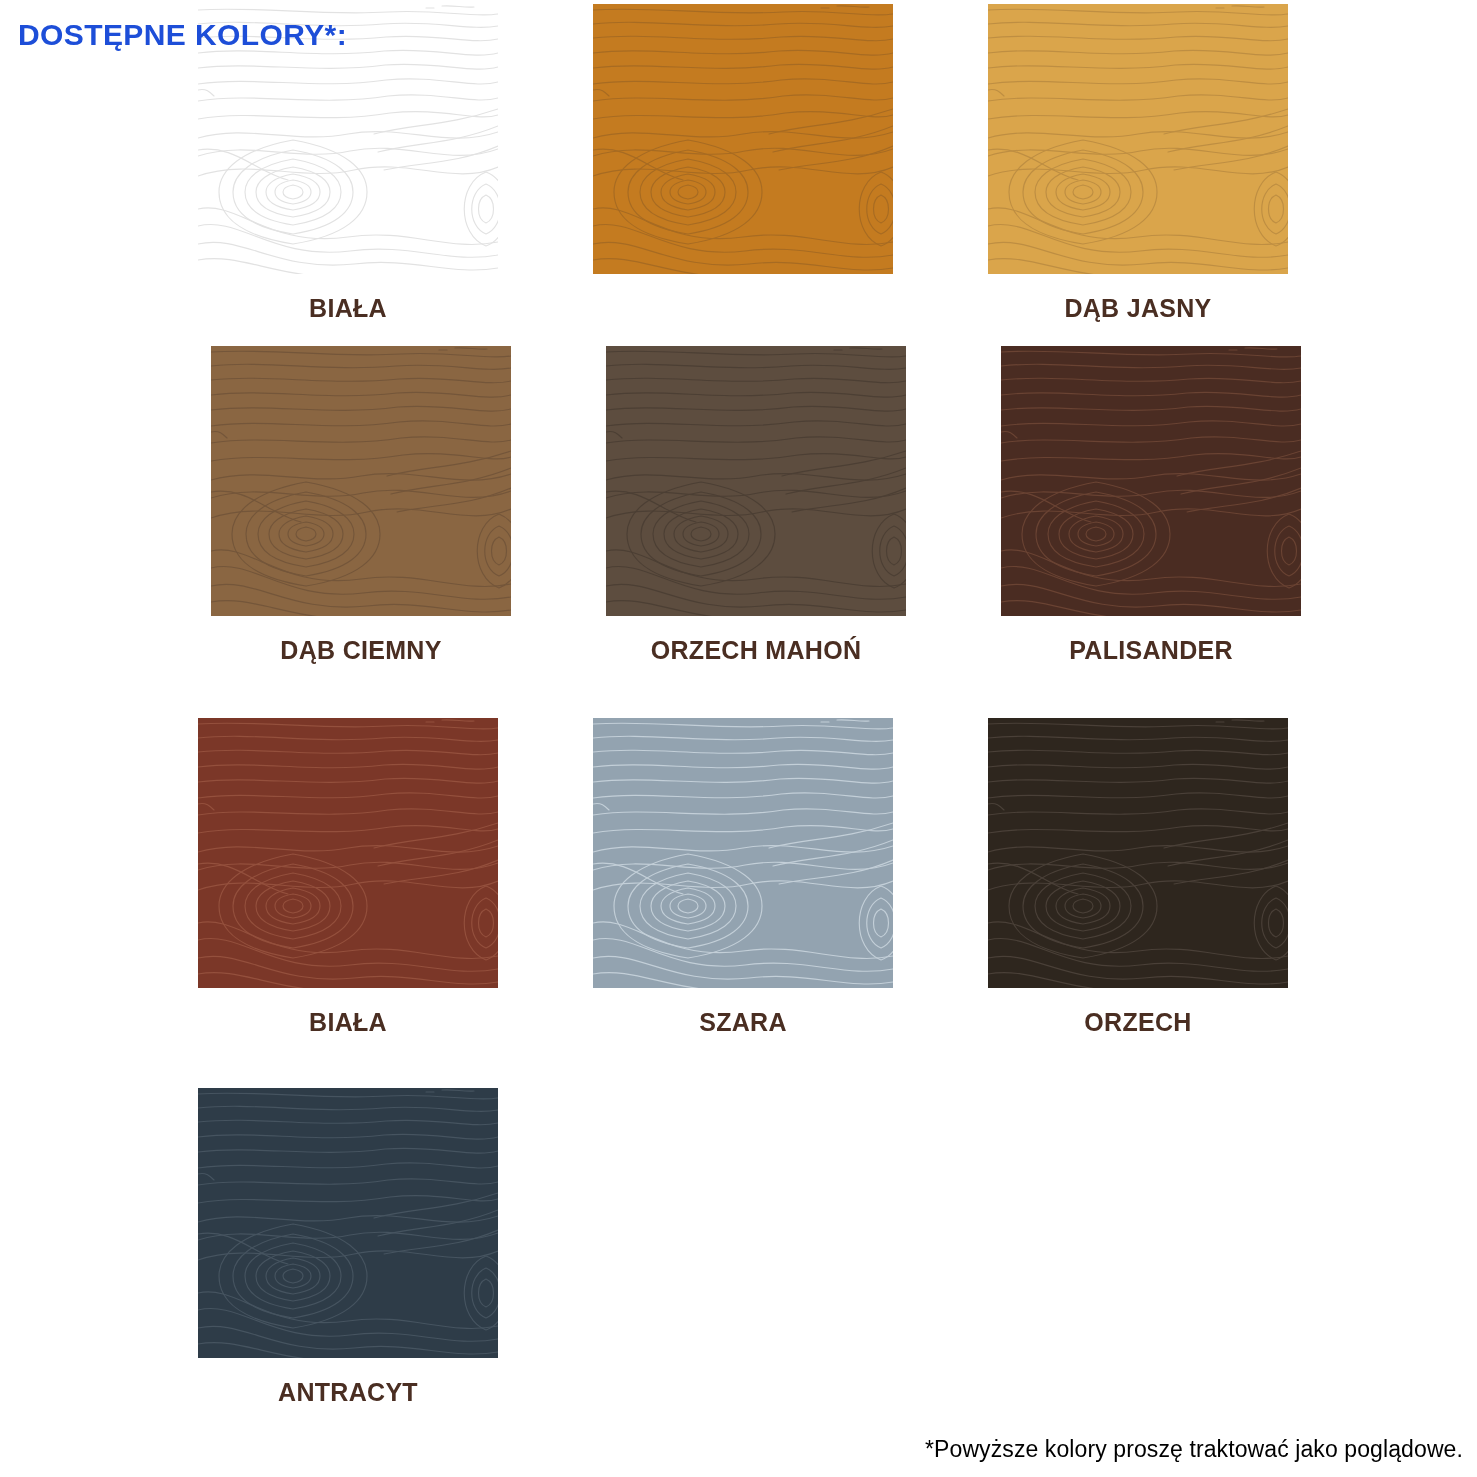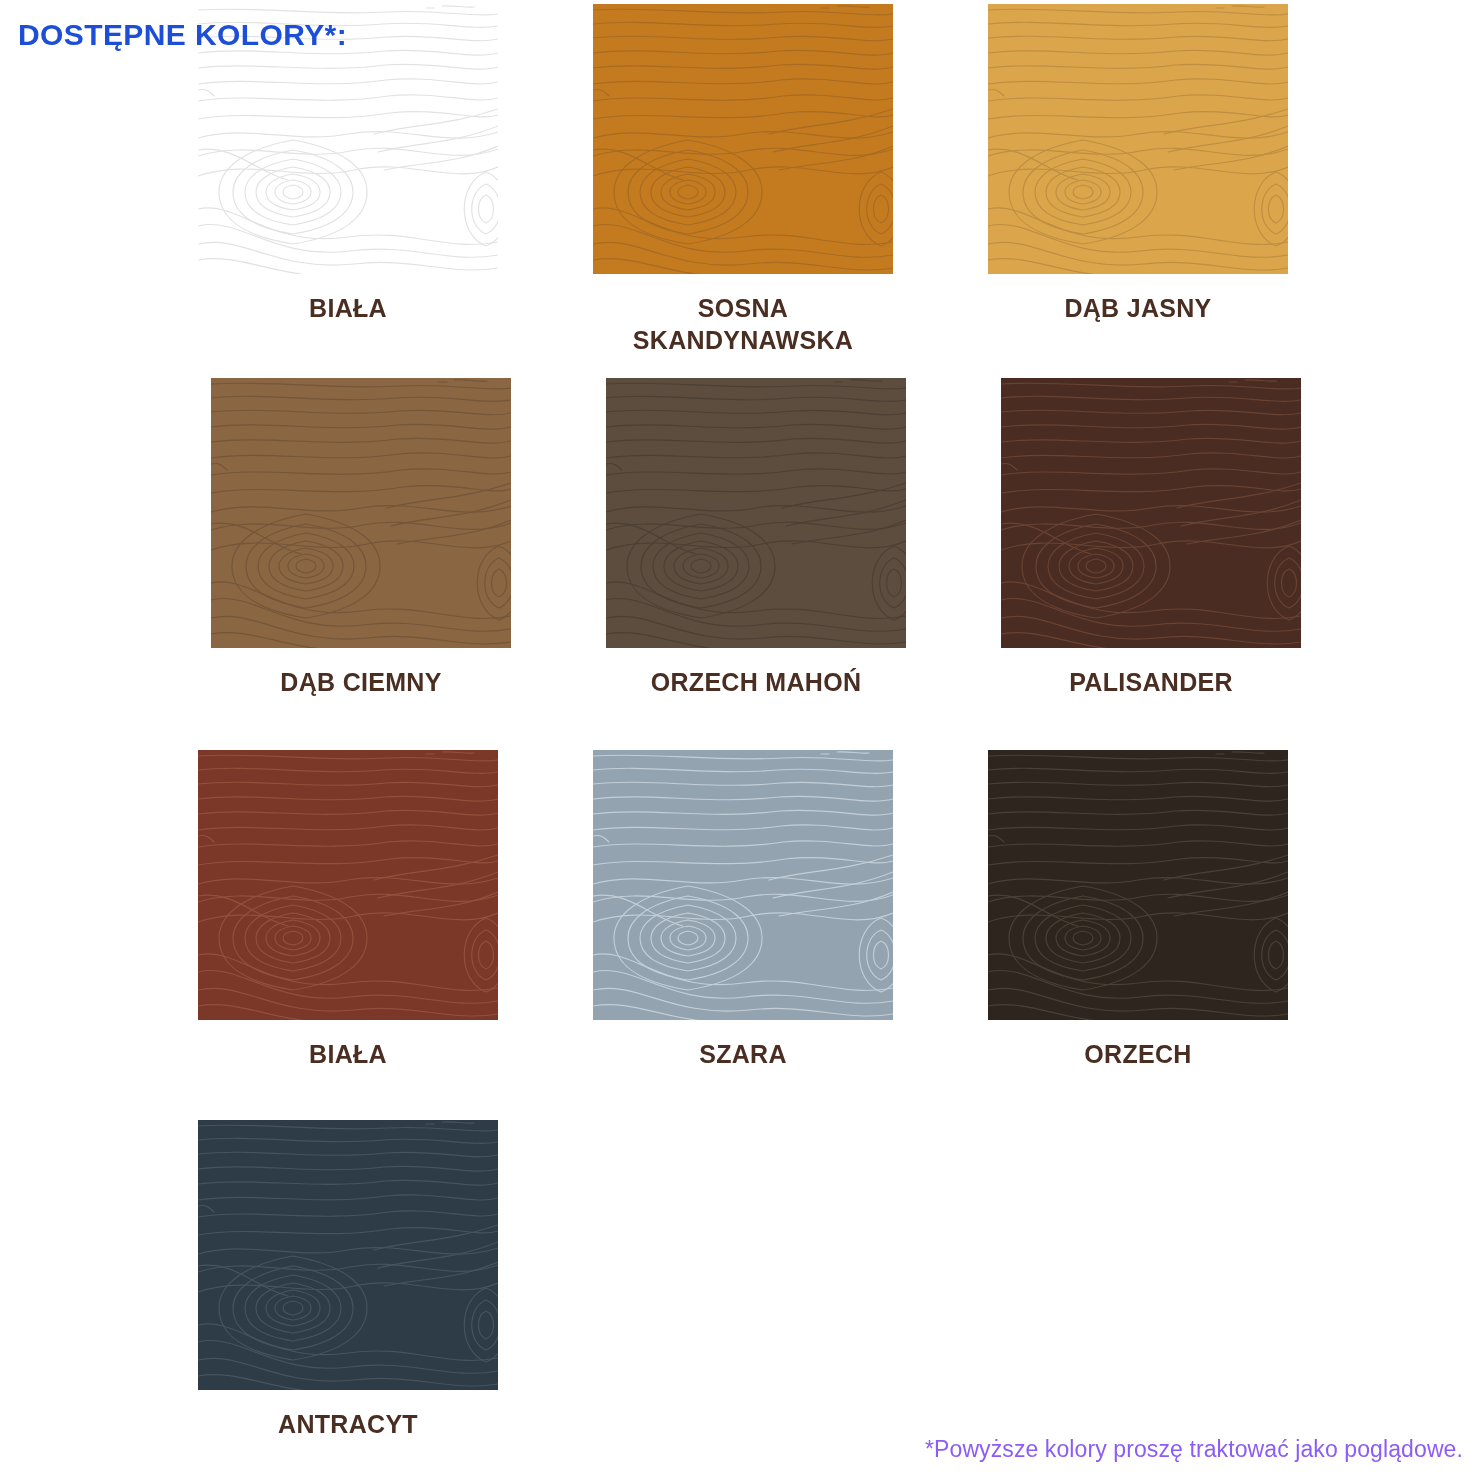--- a/index.html
+++ b/index.html
@@ -77,21 +77,21 @@
   .row-1 { margin-top: 22px; padding-left: 13px; }
   .row-2 { margin-top: 52px; }
   .row-3 { margin-top: 50px; }
 
   
   #footnote {
     position: absolute;
     right: 14px;
     bottom: 14px;
     font-size: 23px;
-    color: #8b5cf6;
+    color: #000000;
     white-space: nowrap;
     letter-spacing: 0.1px;
   }
 </style>
 </head>
 <body>
 
 <div id="page-title">DOSTĘPNE KOLORY*:</div>
 
 <div id="swatch-grid">
@@ -171,22 +171,20 @@
               <path d="M0,146 C36,140 58,168 90,176"></path>
               <path d="M176,130 C214,120 250,122 300,105"></path>
               <path d="M180,148 C220,138 256,140 300,122"></path>
               <path d="M186,166 C224,158 258,160 300,142"></path>
               <path d="M228,4 L236,4"></path>
               <path d="M244,2 C256,1 266,4 276,3"></path>
               <path d="M0,86 C8,84 12,88 16,92"></path>
             </g>
           </svg>
         </div>
-        <div class="swatch-label">SOSNA
-SKANDYNAWSKA</div>
       </div>
       <div class="swatch-cell">
         <div class="swatch-chip">
           <svg viewBox="0 0 300 270" preserveAspectRatio="none" aria-hidden="true">
             <rect x="0" y="0" width="300" height="270" fill="#DAA54B"></rect>
             <g fill="none" stroke="#BE8E42" stroke-width="1.15" stroke-linecap="round">
               <path d="M0,6 C60,2 120,12 190,8 C240,5 275,14 300,10"></path>
               <path d="M0,20 C55,14 115,26 185,20 C238,16 272,27 300,22"></path>
               <path d="M0,34 C58,28 118,40 188,33 C240,29 274,41 300,35"></path>
               <path d="M0,49 C56,42 116,55 186,47 C239,43 273,56 300,49"></path>

